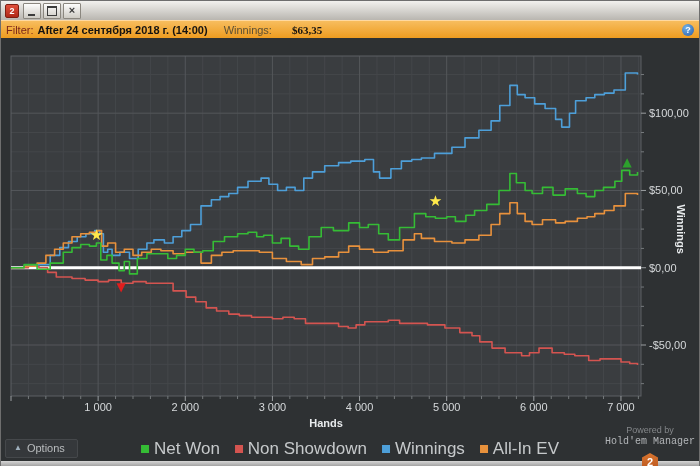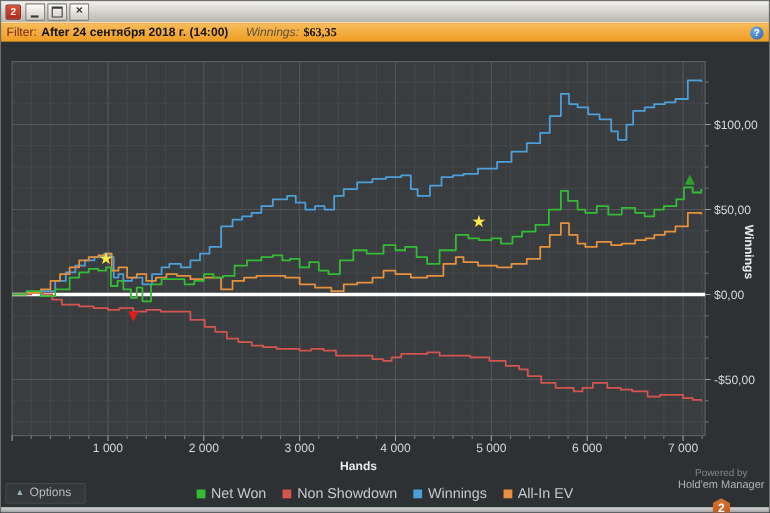--- a/index.html
+++ b/index.html
@@ -16,42 +16,42 @@
     display:flex;align-items:center;justify-content:center;position:relative;}
   .glyph-min{width:7px;height:2px;background:#3c3c3c;position:absolute;bottom:2px;left:4px;}
   .glyph-max{width:8px;height:7px;border:1px solid #3c3c3c;border-top-width:2px;}
   .glyph-close{font-size:11px;font-weight:bold;color:#3c3c3c;line-height:1;}
 
   
   .filterbar{height:17px;background:linear-gradient(#f7bd5e,#ee9c20);border-top:1px solid #ffd9a0;display:flex;align-items:center;
     padding:0 5px;font-size:11px;color:#222;flex:0 0 auto;}
   .filter-label{color:#7c271a;margin-right:4px;}
   .filter-value{font-weight:bold;color:#151310;margin-right:16px;}
-  .winnings-label{color:#5c4f33;margin-right:4px;font-style:italic;}
+  .winnings-label{color:#5c4f33;margin-right:20px;}
   .winnings-value{font-weight:bold;color:#151310;font-family:Liberation Serif, serif;}
   .filter-spacer{flex:1;}
   .help-icon{width:12px;height:12px;border-radius:50%;background:radial-gradient(circle at 35% 30%,#6fb1e8,#2a5ca8);
     color:#fff;font-size:9px;font-weight:bold;text-align:center;line-height:12px;}
 
   
   .chart-area{flex:1;position:relative;background:#2e3133;}
   svg{display:block;}
 
   
   .bottombar{height:25px;flex:0 0 auto;display:flex;align-items:center;background:#2e3133;position:relative;padding:0 4px;}
   .options-btn{display:flex;align-items:center;gap:5px;background:#35383b;border:1px solid #45484b;border-radius:2px;
     padding:2px 12px 3px 8px;font-size:11px;color:#b9bcbe;}
   .options-arrow{font-size:8px;color:#9fb0bd;line-height:1;}
   .legend{position:absolute;left:50%;transform:translateX(-50%);display:flex;align-items:center;gap:15px;}
-  .legend-item{display:flex;align-items:center;gap:5px;font-size:13px;color:#c6c9cb;white-space:nowrap;justify-content:center;}
+  .legend-item{display:flex;align-items:center;gap:5px;font-size:17px;color:#c6c9cb;white-space:nowrap;justify-content:center;}
   .legend-swatch{width:8px;height:8px;display:inline-block;}
   .powered{margin-left:auto;display:flex;align-items:center;gap:6px;flex-direction:column;}
   .powered-lines{display:flex;flex-direction:column;align-items:center;line-height:1.1;}
   .powered-line1{font-size:9px;color:#84878a;}
-  .powered-line2{font-size:10px;color:#b2b5b8;}
+  .powered-line2{font-size:10px;color:#b2b5b8;font-family:Liberation Mono, monospace;}
   .hm-logo{width:16px;height:18px;background:linear-gradient(#d8752f,#b9541d);
     clip-path:polygon(50% 0,100% 25%,100% 75%,50% 100%,0 75%,0 25%);
     color:#fff;font-size:11px;font-weight:bold;text-align:center;line-height:18px;}
   .bottom-strip{height:5px;background:linear-gradient(#d6d6d6,#a3a3a3);flex:0 0 auto;}
 </style>
 </head>
 <body>
 
 <div class="window">
 

